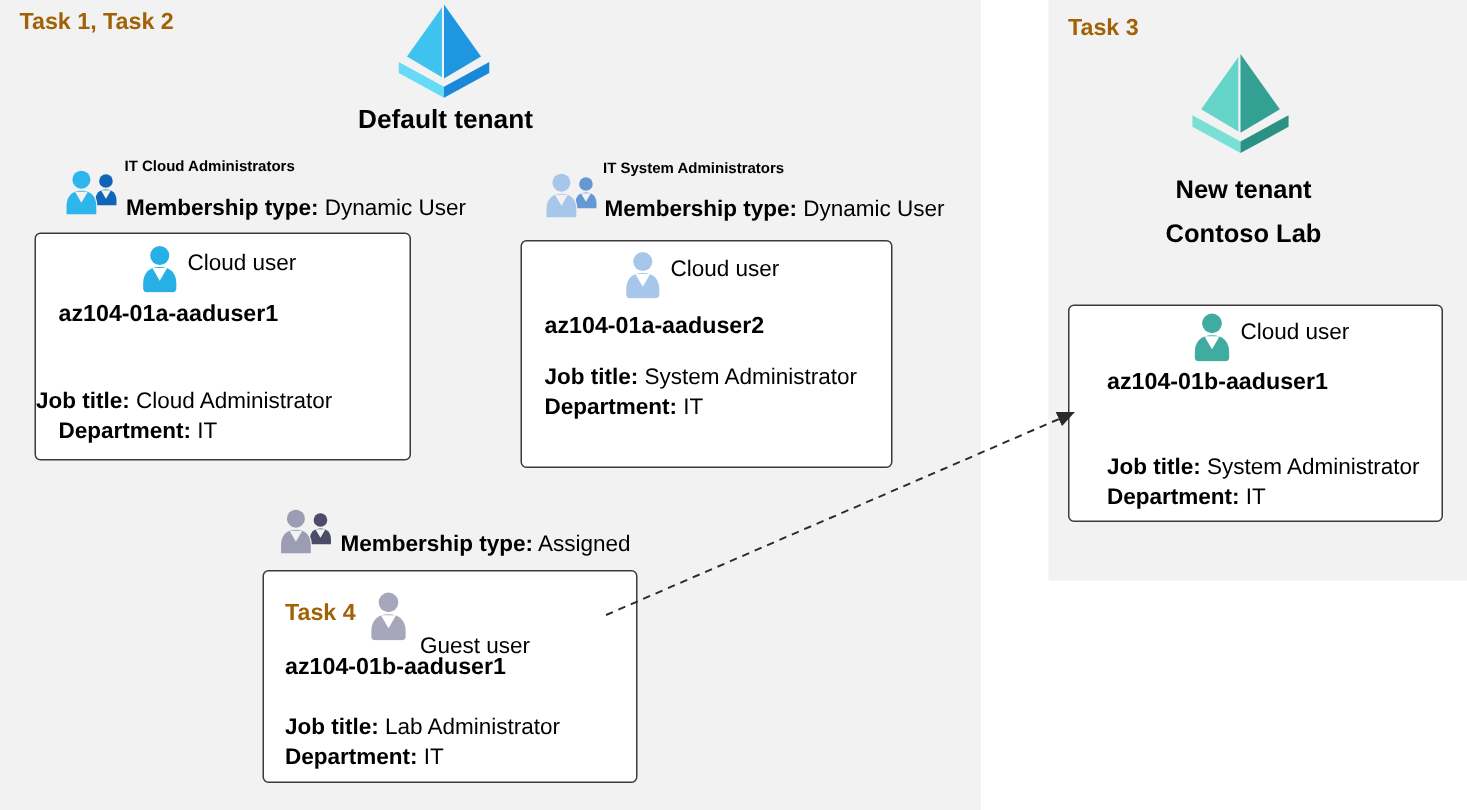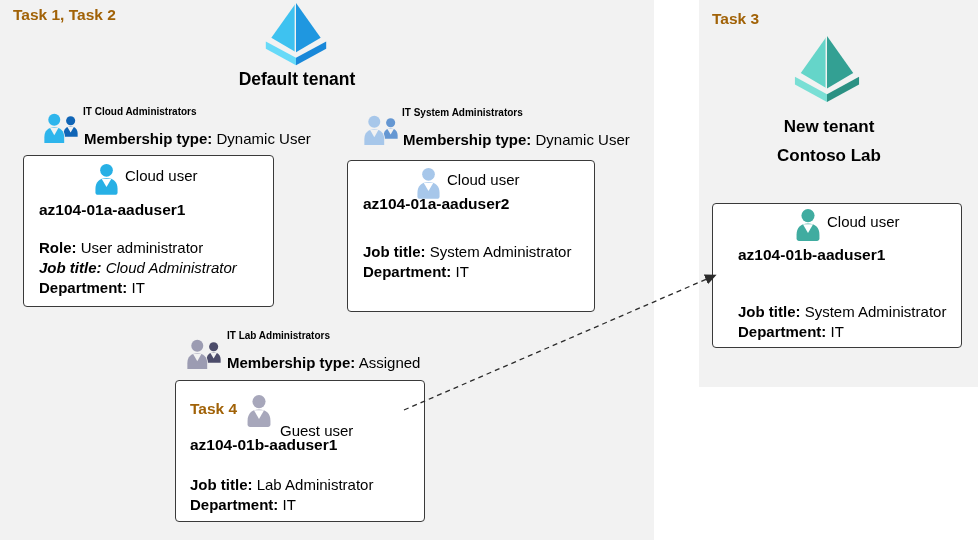--- a/index.html
+++ b/index.html
@@ -59,25 +59,21 @@
     </div>
 
     <div class="card" style="left:23px;top:155px;width:249px;height:150px;">
       <svg class="abs" style="left:68px;top:6px;" width="29" height="33" viewBox="0 0 32 36">
         <circle cx="16" cy="9" r="7" fill="#27b0e5"></circle>
         <path d="M16,17.5 C8.2,17.5 3.8,22 3.8,29.5 L3.8,33.4 C3.8,34.8 5,36 6.4,36 L25.6,36 C27,36 28.2,34.8 28.2,33.4 L28.2,29.5 C28.2,22 23.8,17.5 16,17.5 Z" fill="#27b0e5"></path>
         <polygon points="16,27.5 10.6,18.2 21.4,18.2" fill="#ffffff"></polygon>
       </svg>
       <div class="type-label" style="left:101px;top:11px;">Cloud user</div>
       <div class="user-name" style="left:15px;top:45px;">az104-01a-aaduser1</div>
-      <div class="attr" style="left:15px;top:83px;">
-        <b>Role:</b>
-        <span>User administrator</span>
-      </div>
-      <div class="attr" style="left:15px;top:103px;font-style:italic;">
+      <div class="attr" style="left:0;top:103px;">
         <b>Job title:</b>
         <span>Cloud Administrator</span>
       </div>
       <div class="attr" style="left:15px;top:123px;">
         <b>Department:</b>
         <span>IT</span>
       </div>
     </div>
 
     <svg class="abs" style="left:362px;top:114px;" width="40" height="31" viewBox="0 0 44 34">
@@ -94,40 +90,39 @@
       <span>Dynamic User</span>
     </div>
 
     <div class="card" style="left:347px;top:160px;width:246px;height:150px;">
       <svg class="abs" style="left:66px;top:5px;" width="29" height="33" viewBox="0 0 32 36">
         <circle cx="16" cy="9" r="7" fill="#a7c7ea"></circle>
         <path d="M16,17.5 C8.2,17.5 3.8,22 3.8,29.5 L3.8,33.4 C3.8,34.8 5,36 6.4,36 L25.6,36 C27,36 28.2,34.8 28.2,33.4 L28.2,29.5 C28.2,22 23.8,17.5 16,17.5 Z" fill="#a7c7ea"></path>
         <polygon points="16,27.5 10.6,18.2 21.4,18.2" fill="#ffffff"></polygon>
       </svg>
       <div class="type-label" style="left:99px;top:10px;">Cloud user</div>
-      <div class="user-name" style="left:15px;top:34px;">az104-01a-aaduser2</div>
+      <div class="user-name" style="left:15px;top:48px;">az104-01a-aaduser2</div>
       <div class="attr" style="left:15px;top:82px;">
         <b>Job title:</b>
         <span>System Administrator</span>
       </div>
       <div class="attr" style="left:15px;top:102px;">
         <b>Department:</b>
         <span>IT</span>
       </div>
     </div>
 
     <svg class="abs" style="left:185px;top:338px;" width="40" height="31" viewBox="0 0 44 34">
       <circle cx="31.5" cy="9.5" r="5" fill="#4c4c6a"></circle>
       <path d="M31.5,15.8 C26.6,15.8 23.8,18.8 23.8,23.6 L23.8,27.2 L39.2,27.2 L39.2,23.6 C39.2,18.8 36.4,15.8 31.5,15.8 Z" fill="#4c4c6a"></path>
       <polygon points="31.5,22.5 27.8,16.3 35.2,16.3" fill="#f2f2f2"></polygon>
       <circle cx="13.5" cy="8.5" r="6.6" stroke="#f2f2f2" stroke-width="1.6" paint-order="stroke" fill="#9c9cb2"></circle>
       <path d="M13.5,16.6 C6.6,16.6 2.6,20.8 2.6,27.6 L2.6,34 L24.4,34 L24.4,27.6 C24.4,20.8 20.4,16.6 13.5,16.6 Z" stroke="#f2f2f2" stroke-width="1.6" paint-order="stroke" fill="#9c9cb2"></path>
       <polygon points="13.5,25.5 8.8,17.4 18.2,17.4" fill="#f2f2f2"></polygon>
     </svg>
-    <div class="group-title" style="left:227px;top:330px;">IT Lab Administrators</div>
     <div class="mline" style="left:227px;top:354px;">
       <b>Membership type:</b>
       <span>Assigned</span>
     </div>
 
     <div class="card" style="left:175px;top:380px;width:248px;height:140px;">
       <div class="task-label" style="left:14px;top:19px;">Task 4</div>
       <svg class="abs" style="left:68px;top:12px;" width="30" height="34" viewBox="0 0 32 36">
         <circle cx="16" cy="9" r="7" fill="#a7a7bb"></circle>
         <path d="M16,17.5 C8.2,17.5 3.8,22 3.8,29.5 L3.8,33.4 C3.8,34.8 5,36 6.4,36 L25.6,36 C27,36 28.2,34.8 28.2,33.4 L28.2,29.5 C28.2,22 23.8,17.5 16,17.5 Z" fill="#a7a7bb"></path>

